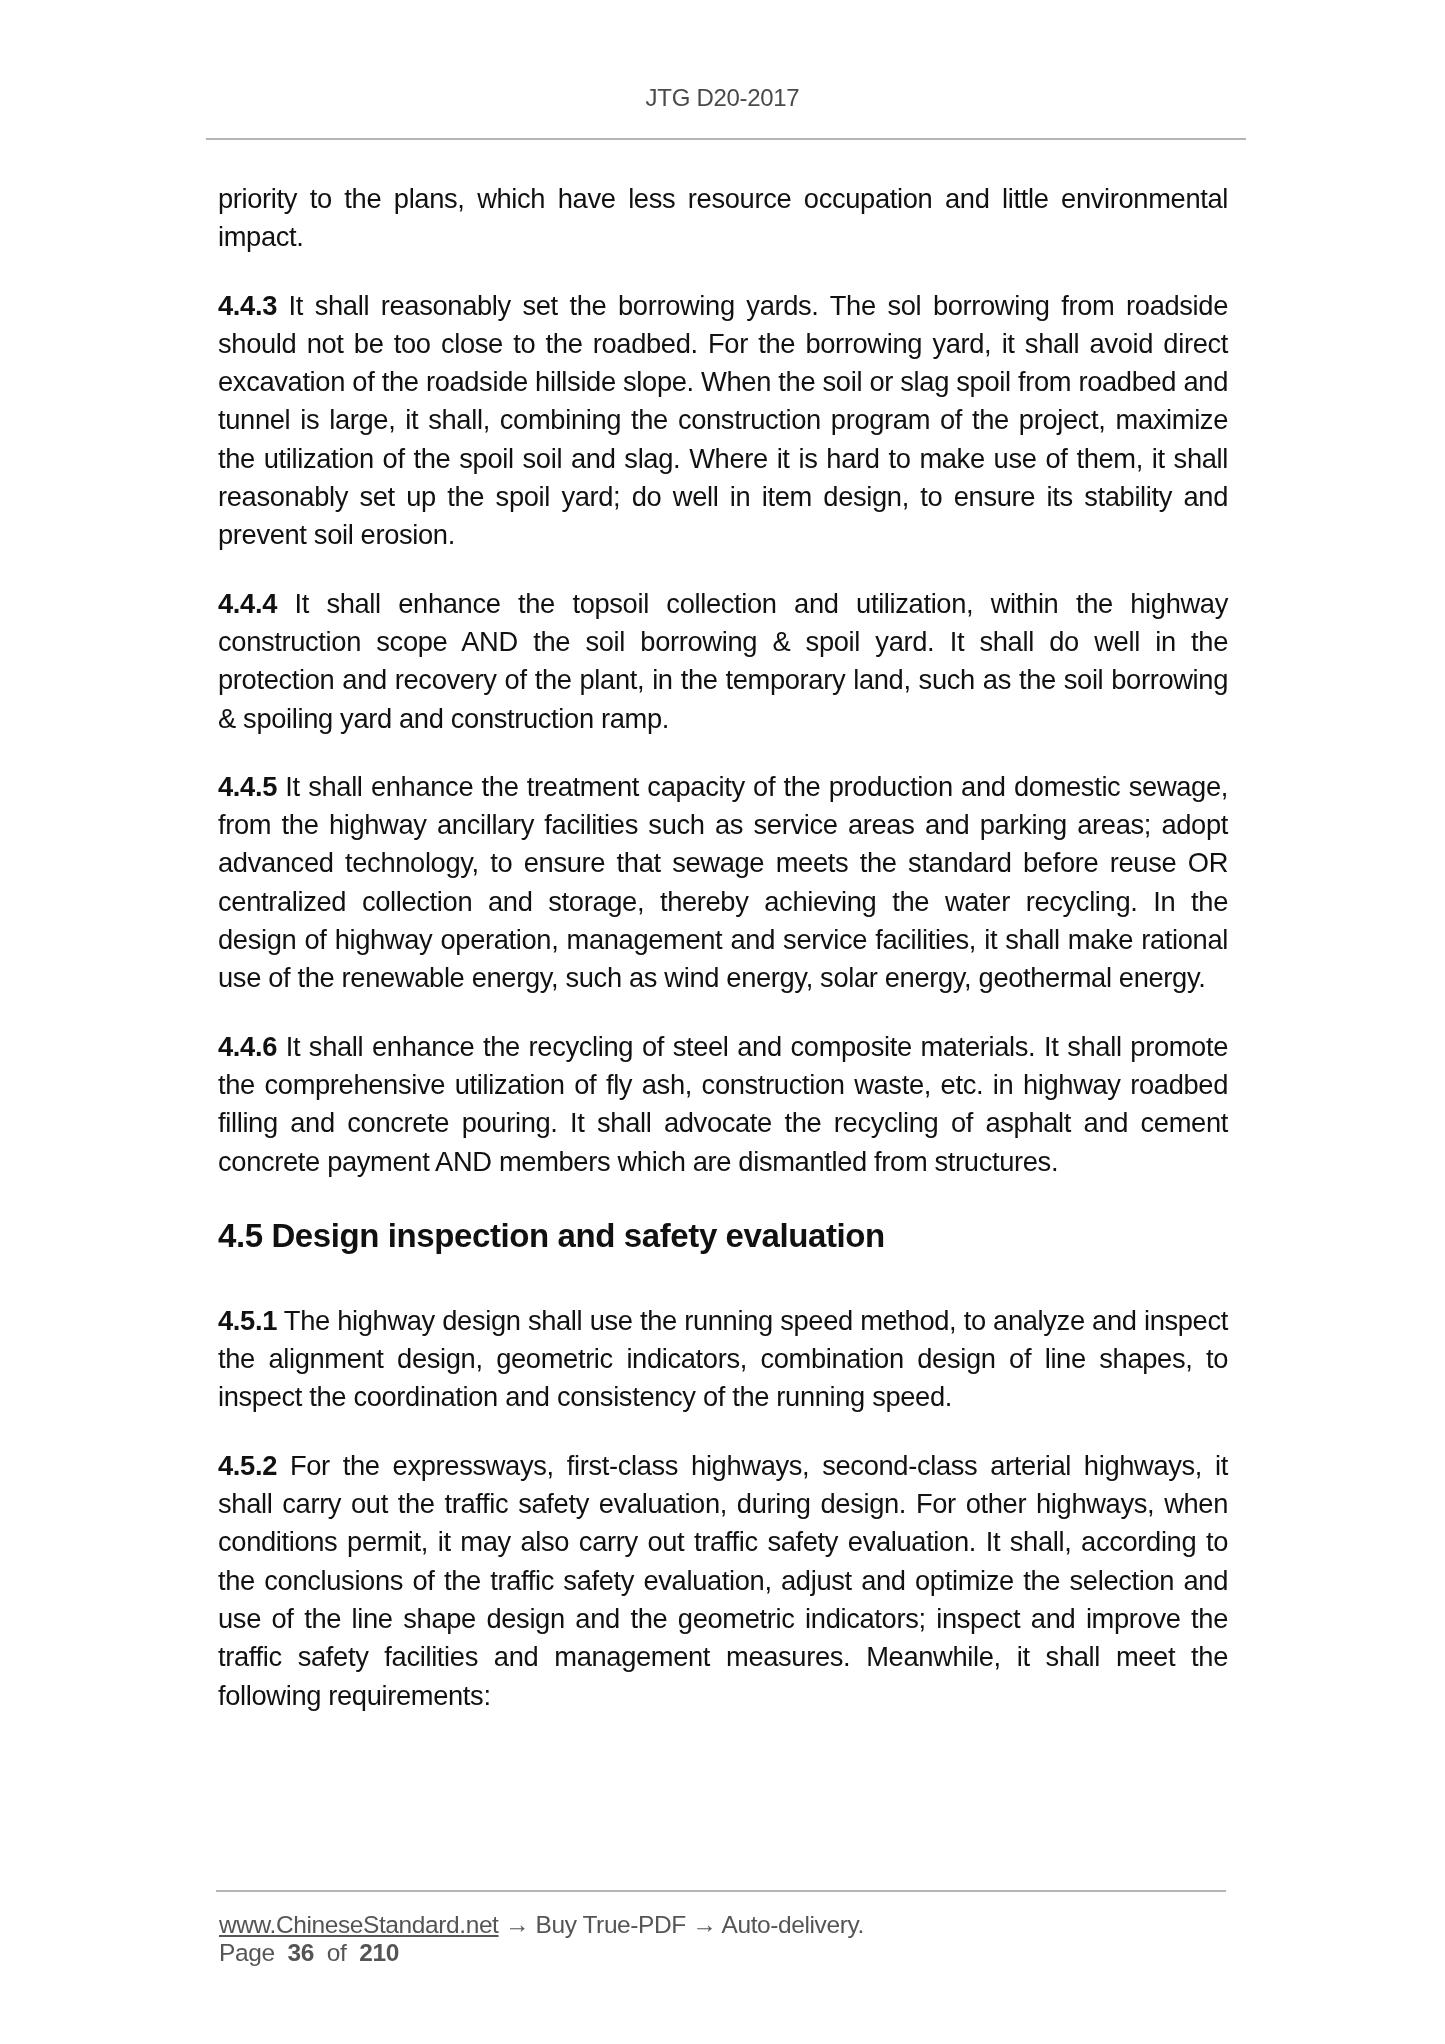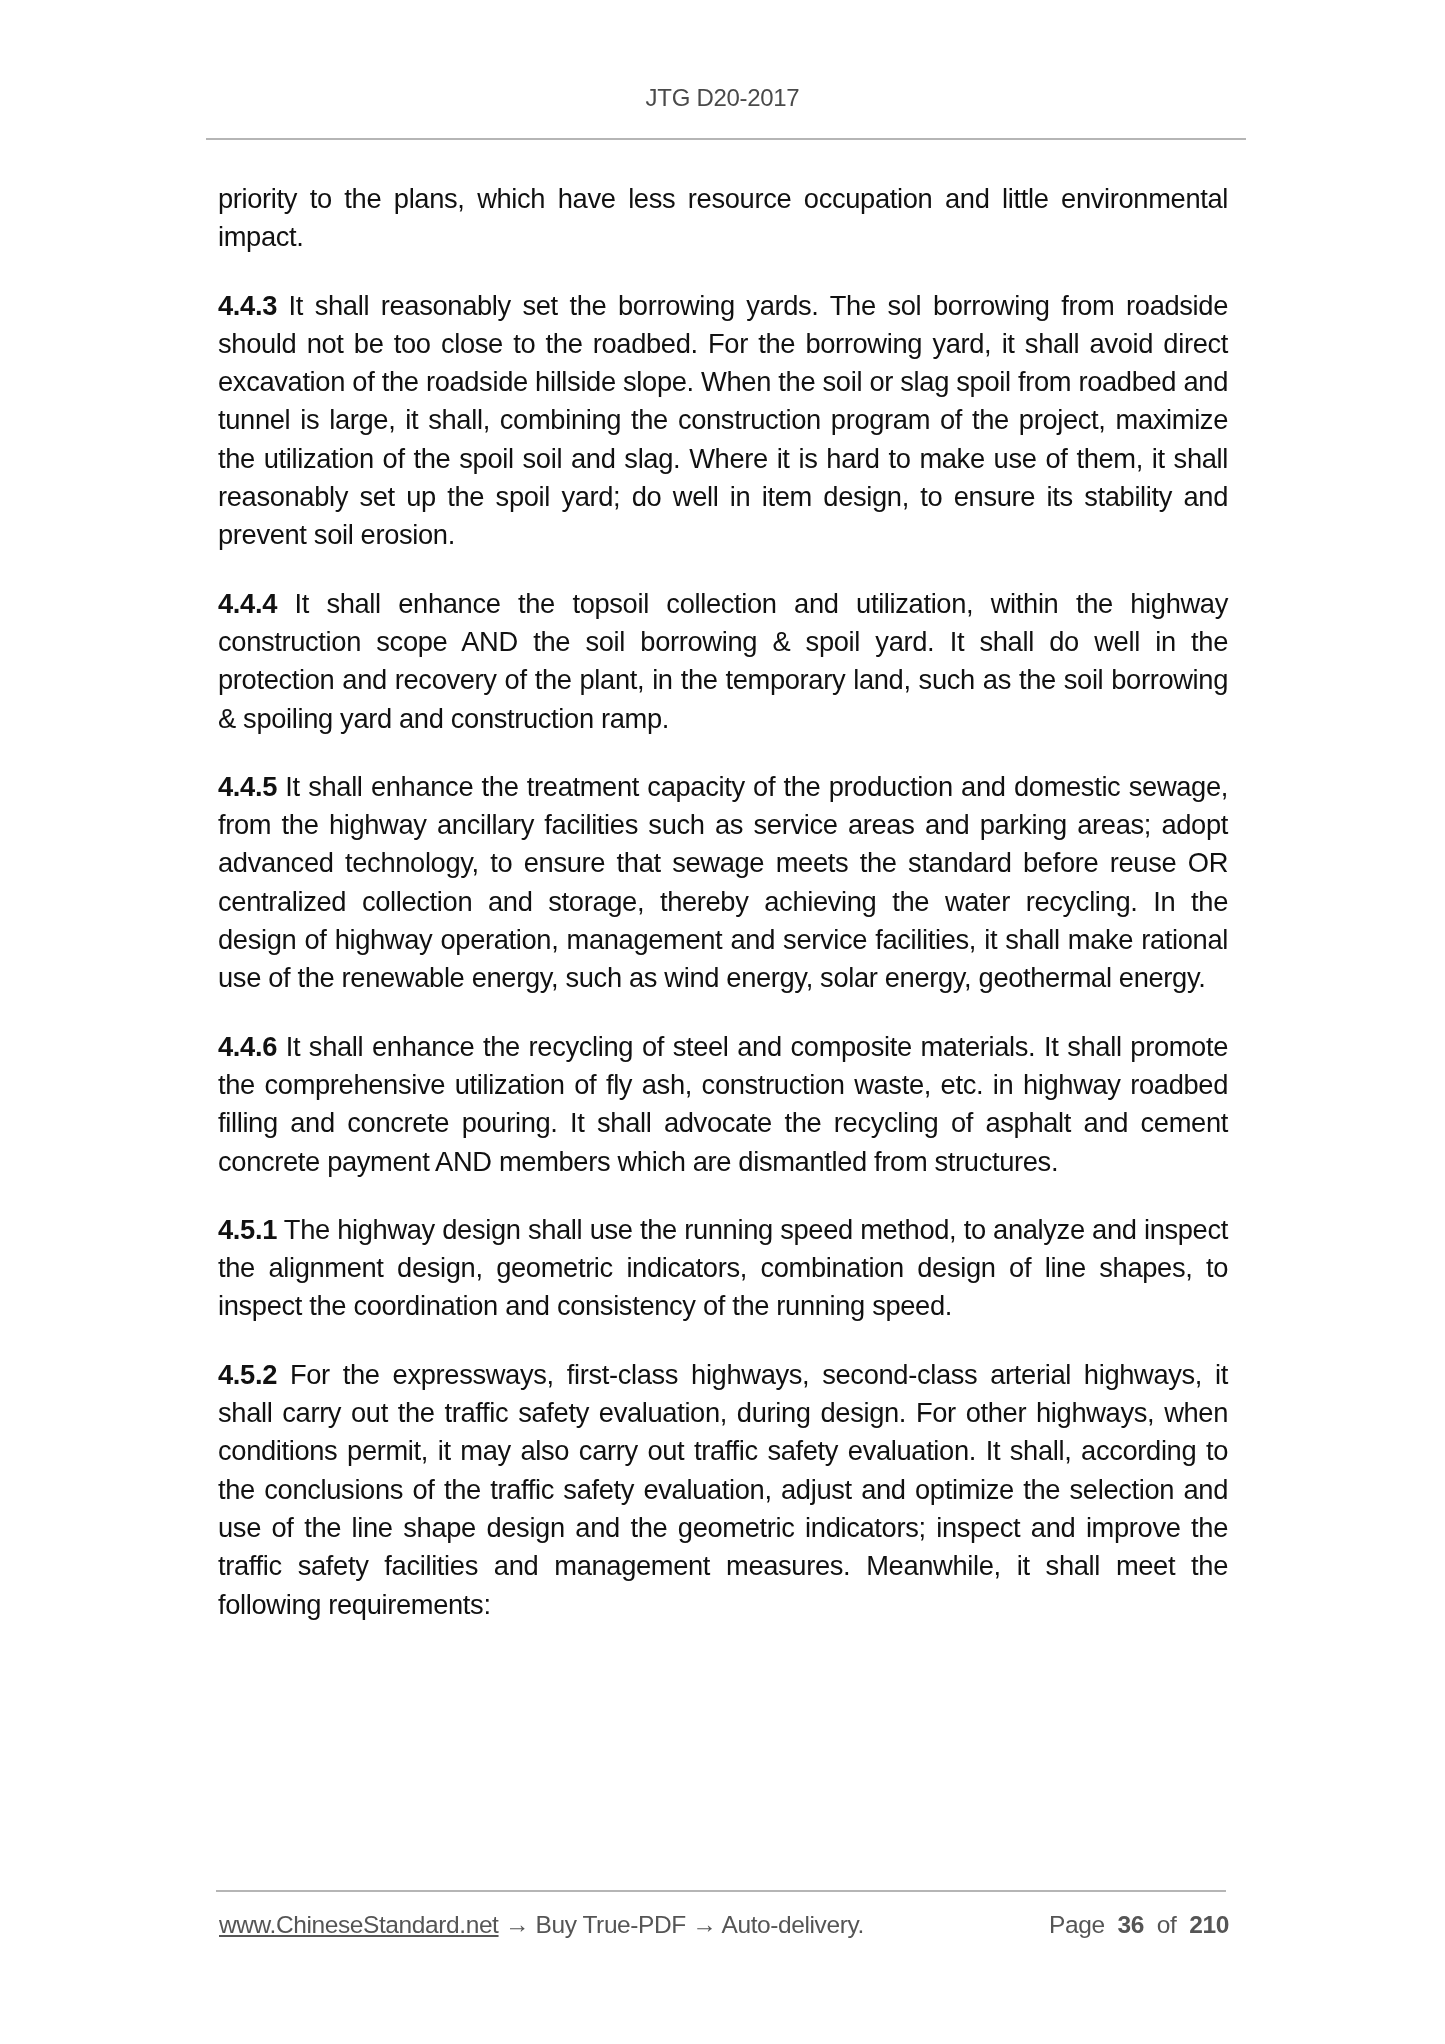--- a/index.html
+++ b/index.html
@@ -5,41 +5,42 @@
     html, body { margin: 0; padding: 0; background: #ffffff; }
     body { width: 1445px; height: 2044px; position: relative; overflow: hidden; font-family: "Liberation Sans", sans-serif; color: #111; }
     .page-header { position: absolute; top: 84px; left: 0; width: 1445px; text-align: center; font-size: 24px; color: #4a4a4a; letter-spacing: -0.3px; }
     .header-rule { position: absolute; top: 138px; left: 206px; width: 1040px; height: 0; border-top: 2px solid #b5b5b5; }
     .content { position: absolute; top: 168px; left: 218px; width: 1010px; margin-top: 12px; }
     p.para { margin: 0 0 30px 0; font-size: 27.3px; line-height: 38.3px; text-align: justify; letter-spacing: -0.35px; word-spacing: 0px; }
     p.para .num { font-weight: bold; }
     h2.section { margin: 35px 0 46px 0; font-size: 33px; font-weight: bold; letter-spacing: -0.4px; line-height: 40px; }
     p.item { margin: 0; padding-left: 35px; font-size: 27.3px; line-height: 38.3px; letter-spacing: -0.35px; text-align: justify; }
     .footer-rule { position: absolute; top: 1890px; left: 216px; width: 1010px; height: 0; border-top: 2px solid #b5b5b5; }
-    .footer { position: absolute; top: 1911px; left: 219px; width: 1010px; font-size: 24.5px; color: #555; letter-spacing: -0.4px; display: flex; justify-content: space-between; }
+    .footer { position: absolute; top: 1911px; left: 219px; width: 1010px; font-size: 24.5px; color: #555; letter-spacing: -0.4px; display: flex; justify-content: space-between; flex-direction: column; }
     .footer a { color: #555; text-decoration: underline; }
     .footer .page b { font-weight: bold; }
   </style>
 </head>
 <body>
 
 <div class="page-header">JTG D20-2017</div>
 <div class="header-rule"></div>
 
 <div class="content">
   <p class="para">priority to the plans, which have less resource occupation and little environmental impact.</p>
 
   <p class="para"><span class="num">4.4.3</span><span> It shall reasonably set the borrowing yards. The sol borrowing from roadside should not be too close to the roadbed. For the borrowing yard, it shall avoid direct excavation of the roadside hillside slope. When the soil or slag spoil from roadbed and tunnel is large, it shall, combining the construction program of the project, maximize the utilization of the spoil soil and slag. Where it is hard to make use of them, it shall reasonably set up the spoil yard; do well in item design, to ensure its stability and prevent soil erosion.</span></p>
 
   <p class="para"><span class="num">4.4.4</span><span> It shall enhance the topsoil collection and utilization, within the highway construction scope AND the soil borrowing &amp; spoil yard. It shall do well in the protection and recovery of the plant, in the temporary land, such as the soil borrowing &amp; spoiling yard and construction ramp.</span></p>
 
   <p class="para"><span class="num">4.4.5</span><span> It shall enhance the treatment capacity of the production and domestic sewage, from the highway ancillary facilities such as service areas and parking areas; adopt advanced technology, to ensure that sewage meets the standard before reuse OR centralized collection and storage, thereby achieving the water recycling. In the design of highway operation, management and service facilities, it shall make rational use of the renewable energy, such as wind energy, solar energy, geothermal energy.</span></p>
 
   <p class="para"><span class="num">4.4.6</span><span> It shall enhance the recycling of steel and composite materials. It shall promote the comprehensive utilization of fly ash, construction waste, etc. in highway roadbed filling and concrete pouring. It shall advocate the recycling of asphalt and cement concrete payment AND members which are dismantled from structures.</span></p>
 
+  <h2 class="section">4.5 Design inspection and safety evaluation</h2>
 
   <p class="para"><span class="num">4.5.1</span><span> The highway design shall use the running speed method, to analyze and inspect the alignment design, geometric indicators, combination design of line shapes, to inspect the coordination and consistency of the running speed.</span></p>
 
   <p class="para"><span class="num">4.5.2</span><span> For the expressways, first-class highways, second-class arterial highways, it shall carry out the traffic safety evaluation, during design. For other highways, when conditions permit, it may also carry out traffic safety evaluation. It shall, according to the conclusions of the traffic safety evaluation, adjust and optimize the selection and use of the line shape design and the geometric indicators; inspect and improve the traffic safety facilities and management measures. Meanwhile, it shall meet the following requirements:</span></p>
 
 </div>
 
 <div class="footer-rule"></div>
 <div class="footer">
   <span>

